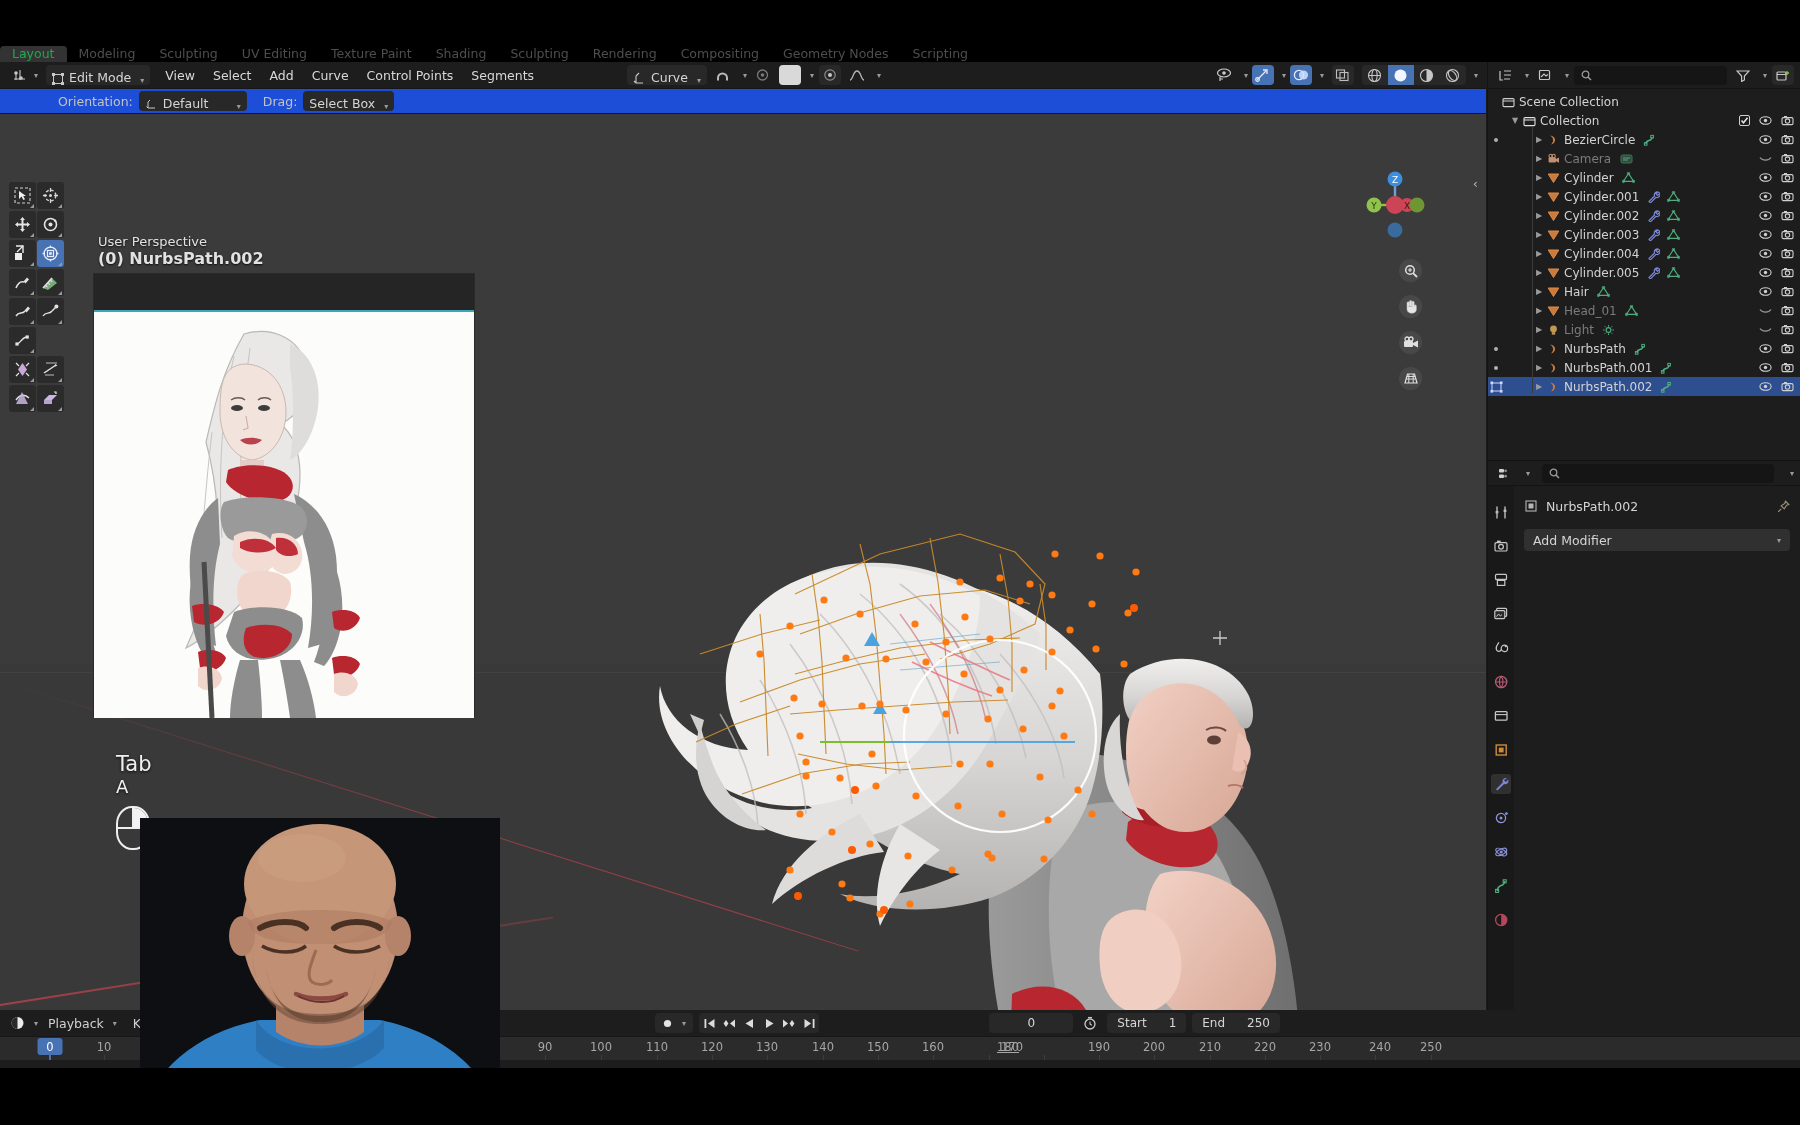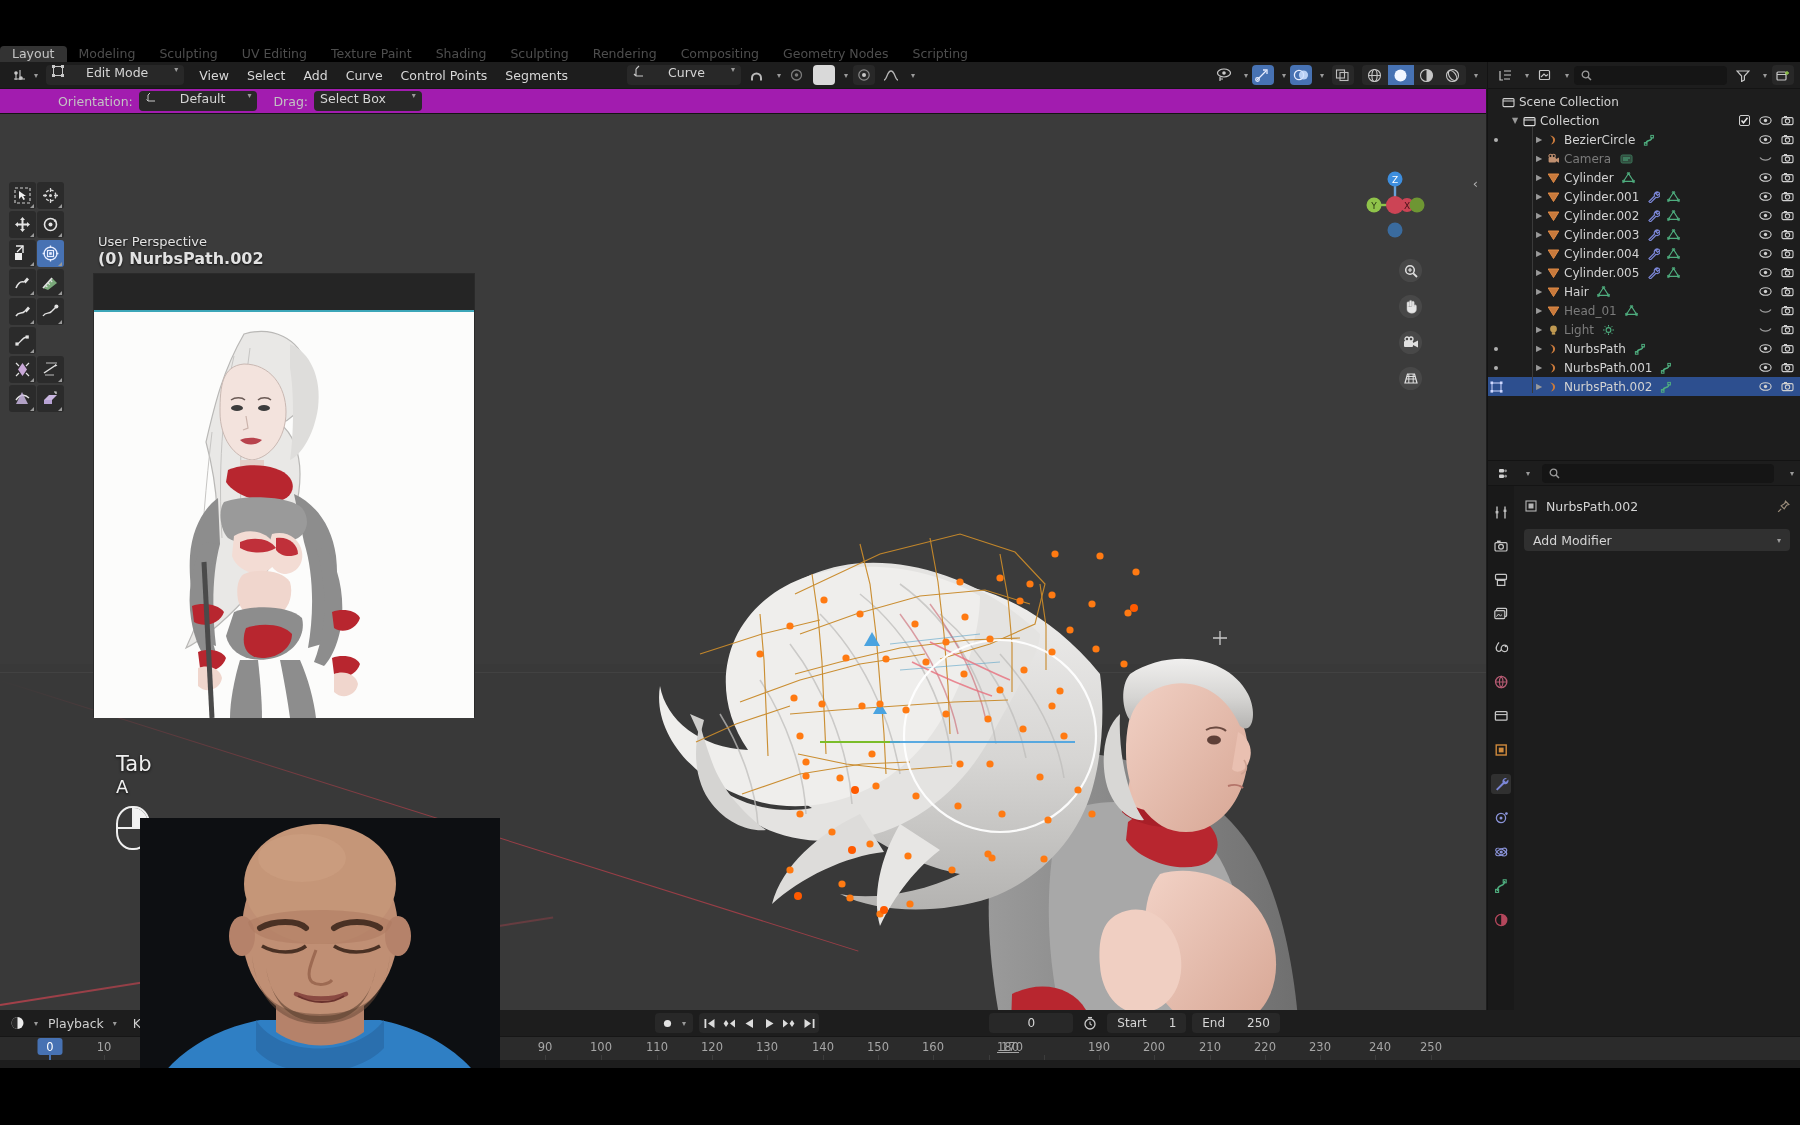--- a/index.html
+++ b/index.html
@@ -17,43 +17,43 @@
     background: #000;
   }
   .tabs-row {
     position: absolute; left: 0; top: 46px; width: 1800px; height: 16px;
     display: flex; align-items: flex-start; gap: 0; overflow: hidden;
   }
   .wtab {
     font-size: 12.5px; color: #8d8d8d; padding: 0 12px; line-height: 16px;
     white-space: nowrap; opacity: .55;
   }
-  .wtab.active { color: #e5e5e5; background: #3d3d3d; border-radius: 4px 4px 0 0; opacity: .85;}
+  .wtab.active { color: #22c55e; background: #3d3d3d; border-radius: 4px 4px 0 0; opacity: .85;}
   .topleft-icon{position:absolute; left:16px; top:46px; width:18px;height:16px; opacity:.5;}
 
   
   .main {
     position: absolute; left: 0; top: 62px; width: 1800px; height: 948px;
     background: #1d1d1d;
   }
 
   
   .vp-header {
     position: absolute; left: 0; top: 0; width: 1486px; height: 27px;
     background: #1d1d1d; display: flex; align-items: center; padding-left: 8px;
     border-bottom: 1px solid #161616;
   }
   .vp-subheader {
     position: absolute; left: 0; top: 27px; width: 1486px; height: 25px;
-    background: #a21caf; display: flex; align-items: center; padding-left: 58px;
+    background: #1d4ed8; display: flex; align-items: center; padding-left: 58px;
     border-bottom: 1px solid #141414;
   }
   .hdr-menu { color: #d8d8d8; font-size: 12.5px; padding: 0 9px; white-space: nowrap;}
   .dropdown {
-    display: flex; align-items: flex-start; gap: 22px; height: 20px;
+    display: flex; align-items: flex-end; gap: 5px; height: 20px;
     background: #282828; border-radius: 4px; padding: 0 6px; color: #d5d5d5; font-size: 12.5px;
   }
   .dd-caret { font-size: 8px; color: #9a9a9a; margin-left: 4px;}
   .lbl { color: #c3c3c3; font-size: 12.5px; margin-right: 6px;}
   .icon-btn {
     width: 22px; height: 20px; border-radius: 4px; background: #282828;
     display: flex; align-items: center; justify-content: center;
   }
   .icon-btn.flat { background: transparent; }
   .icon-btn.on { background: #4772b3; }

